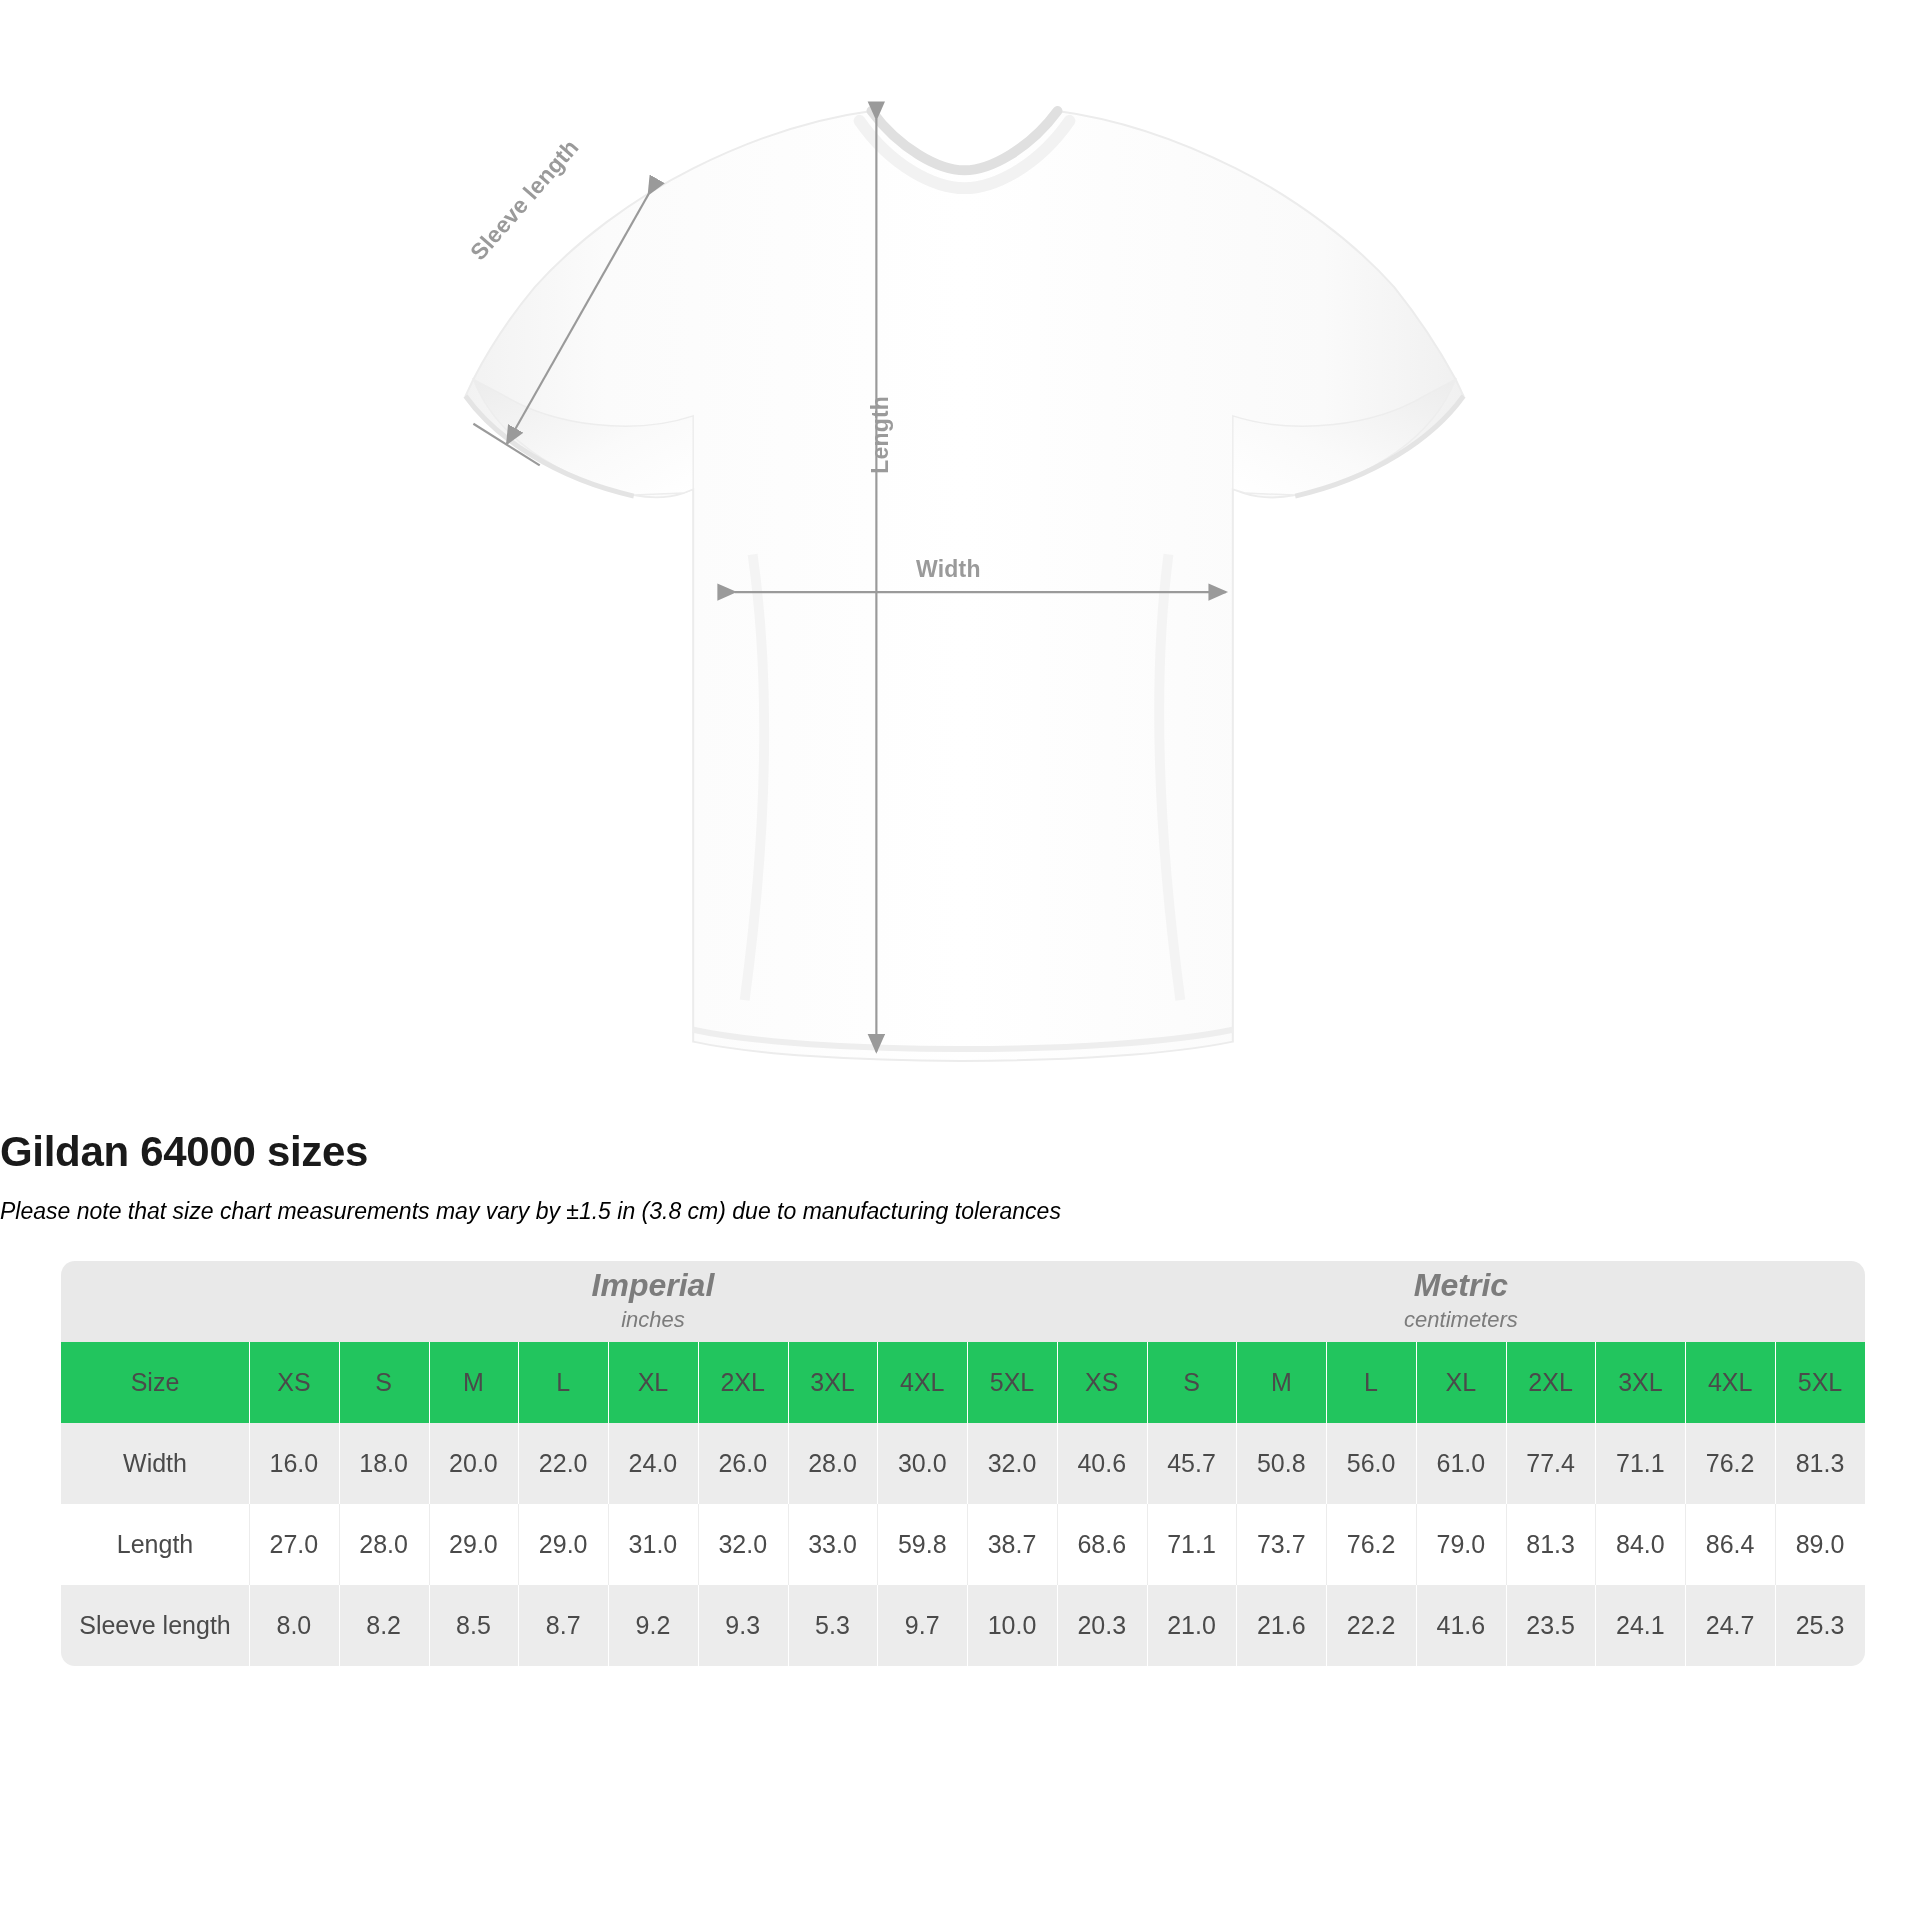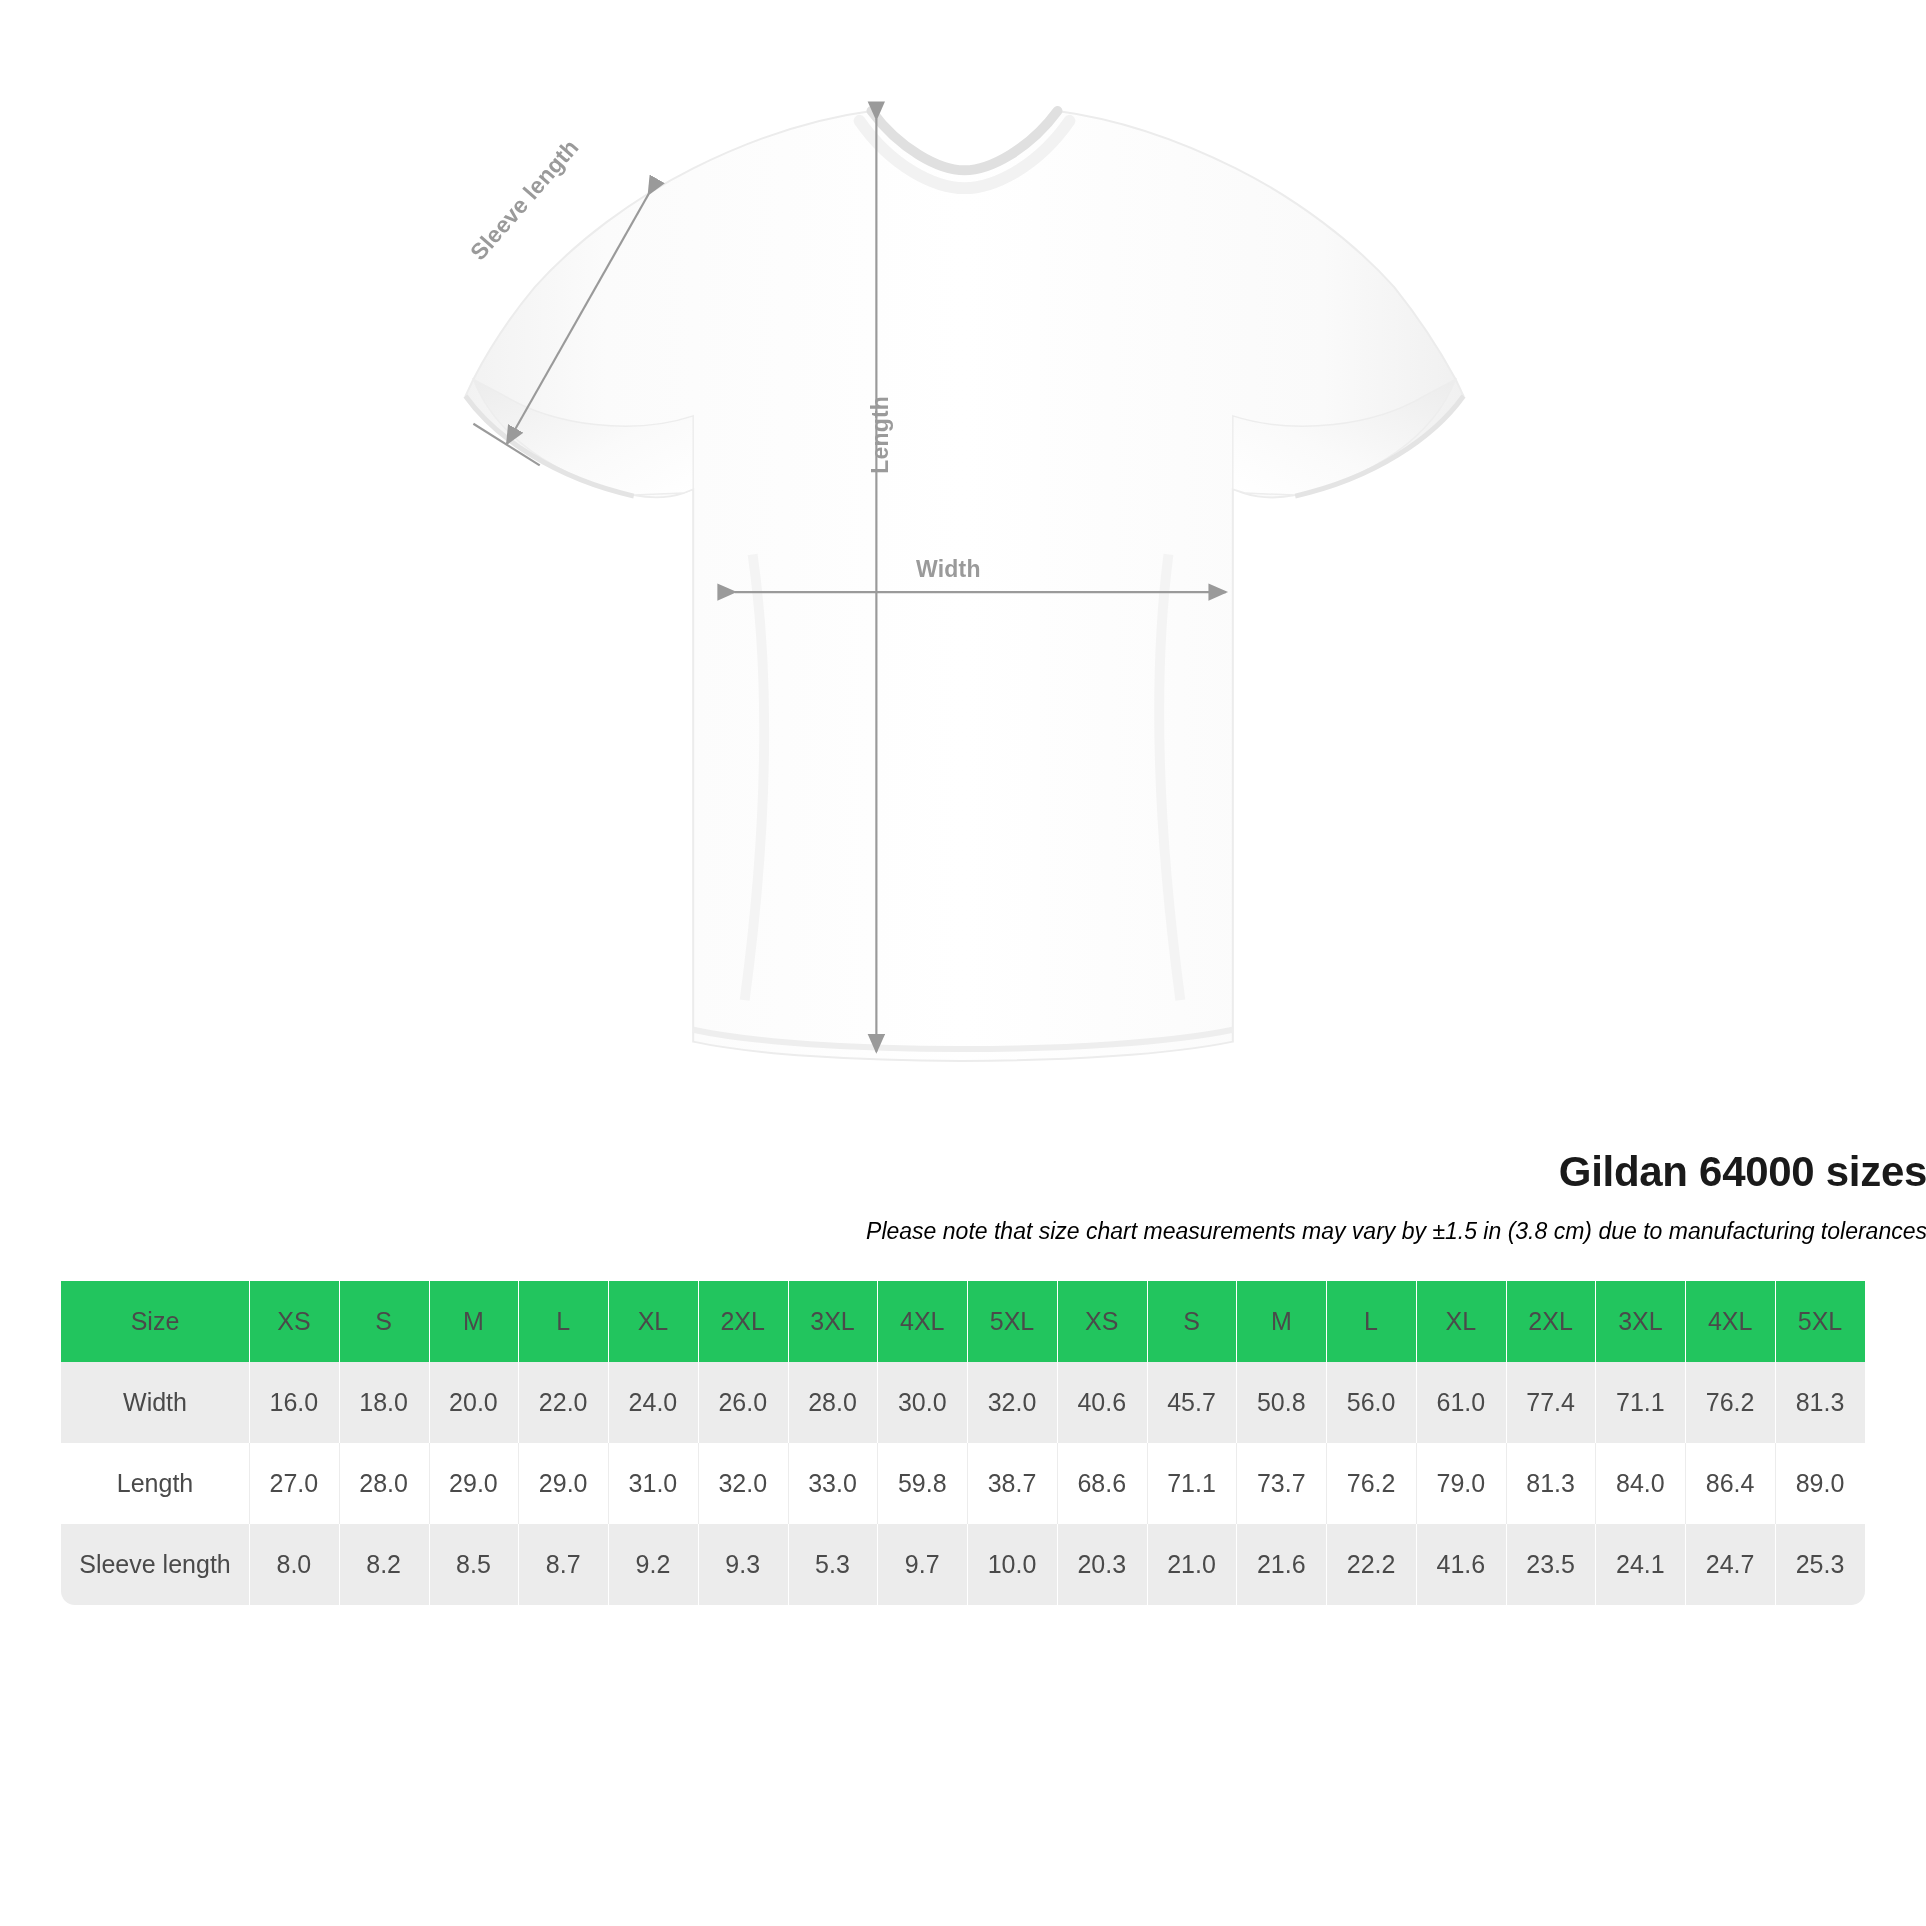--- a/index.html
+++ b/index.html
@@ -47,22 +47,22 @@
     transform: rotate(180deg);
   }
   .dim-label.sleeve-label {
     left: 465px; top: 248px;
     transform: rotate(-49deg);
     transform-origin: left top;
   }
 
   
   .title-block {
-    text-align: right;
-    margin-top: 44px;
+    text-align: left;
+    margin-top: 24px;
   }
   .chart-title {
     font-size: 42px;
     font-weight: bold;
     color: #1a1a1a;
     letter-spacing: -0.3px;
   }
   .chart-note {
     font-size: 23px;
     font-style: italic;
@@ -257,20 +257,31 @@
           <col>
           <col>
           <col>
           <col>
           <col>
           <col>
           <col>
           <col>
         </colgroup>
       <tbody>
+        <tr class="unit-band" id="unit-row">
+          <td></td>
+        <td colspan="9">
+              <div class="unit-name">Imperial</div>
+              <div class="unit-sub">inches</div>
+            </td>
+            <td colspan="9">
+              <div class="unit-name">Metric</div>
+              <div class="unit-sub">centimeters</div>
+            </td>
+          </tr>
         <tr class="head-row" id="size-row">
           <td class="row-label">Size</td>
         <td>XS</td>
             <td>S</td>
             <td>M</td>
             <td>L</td>
             <td>XL</td>
             <td>2XL</td>
             <td>3XL</td>
             <td>4XL</td>

